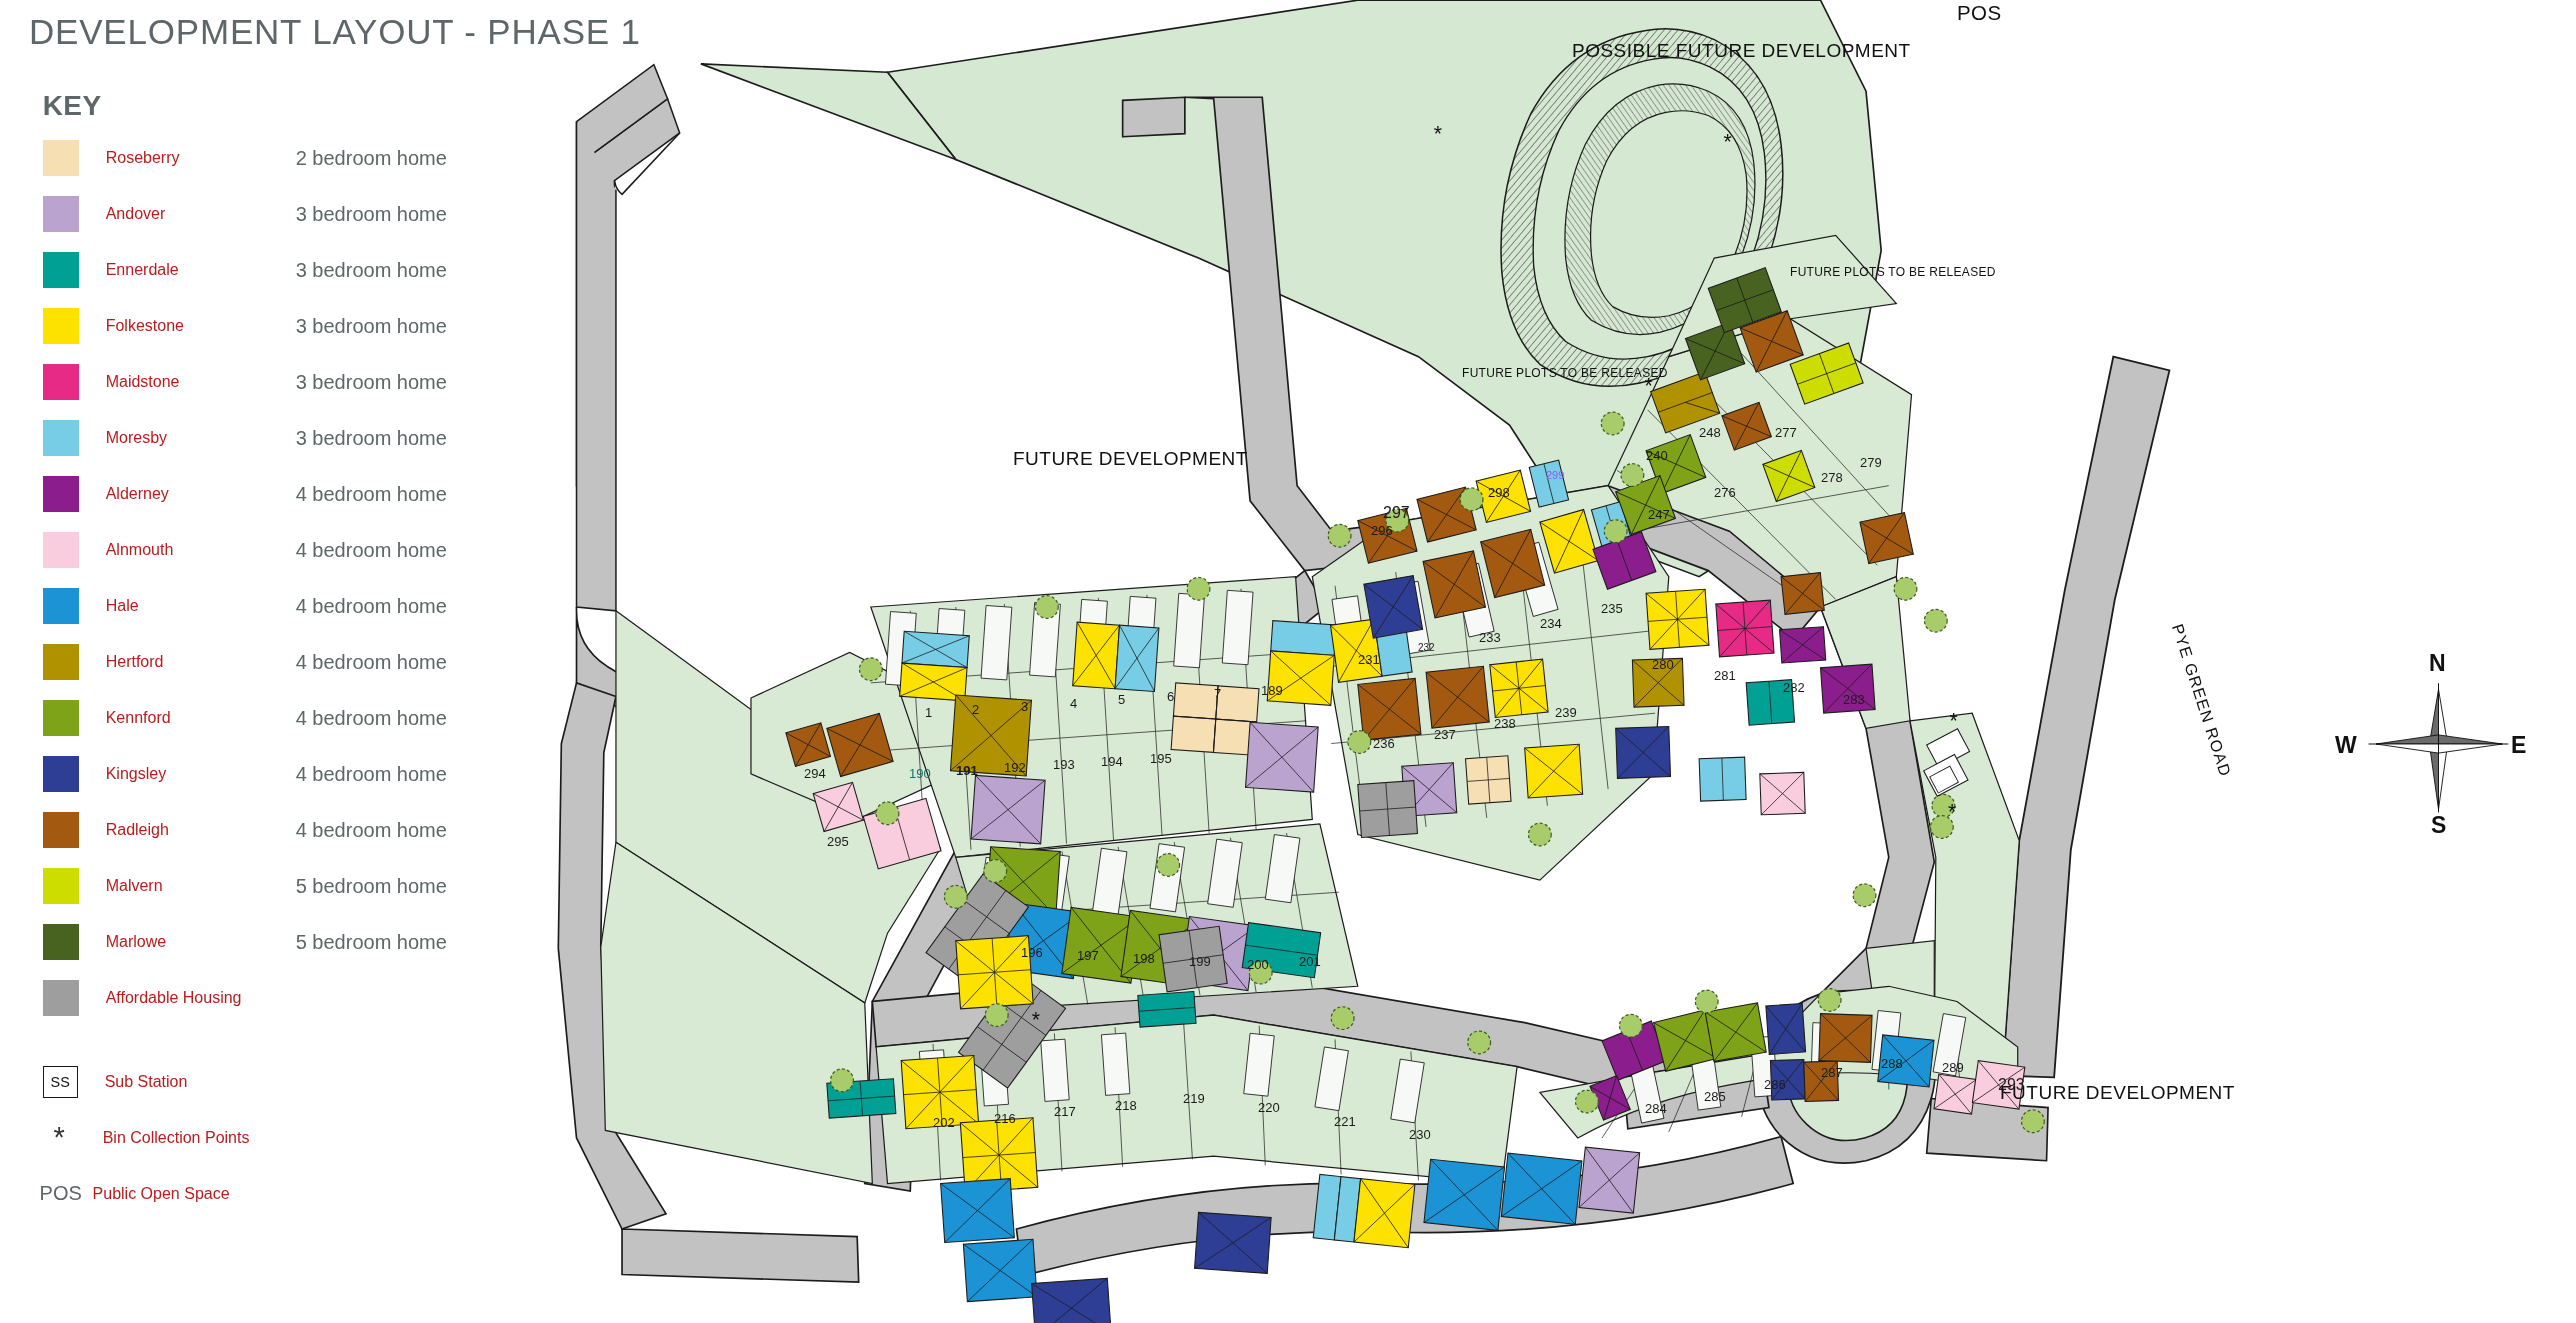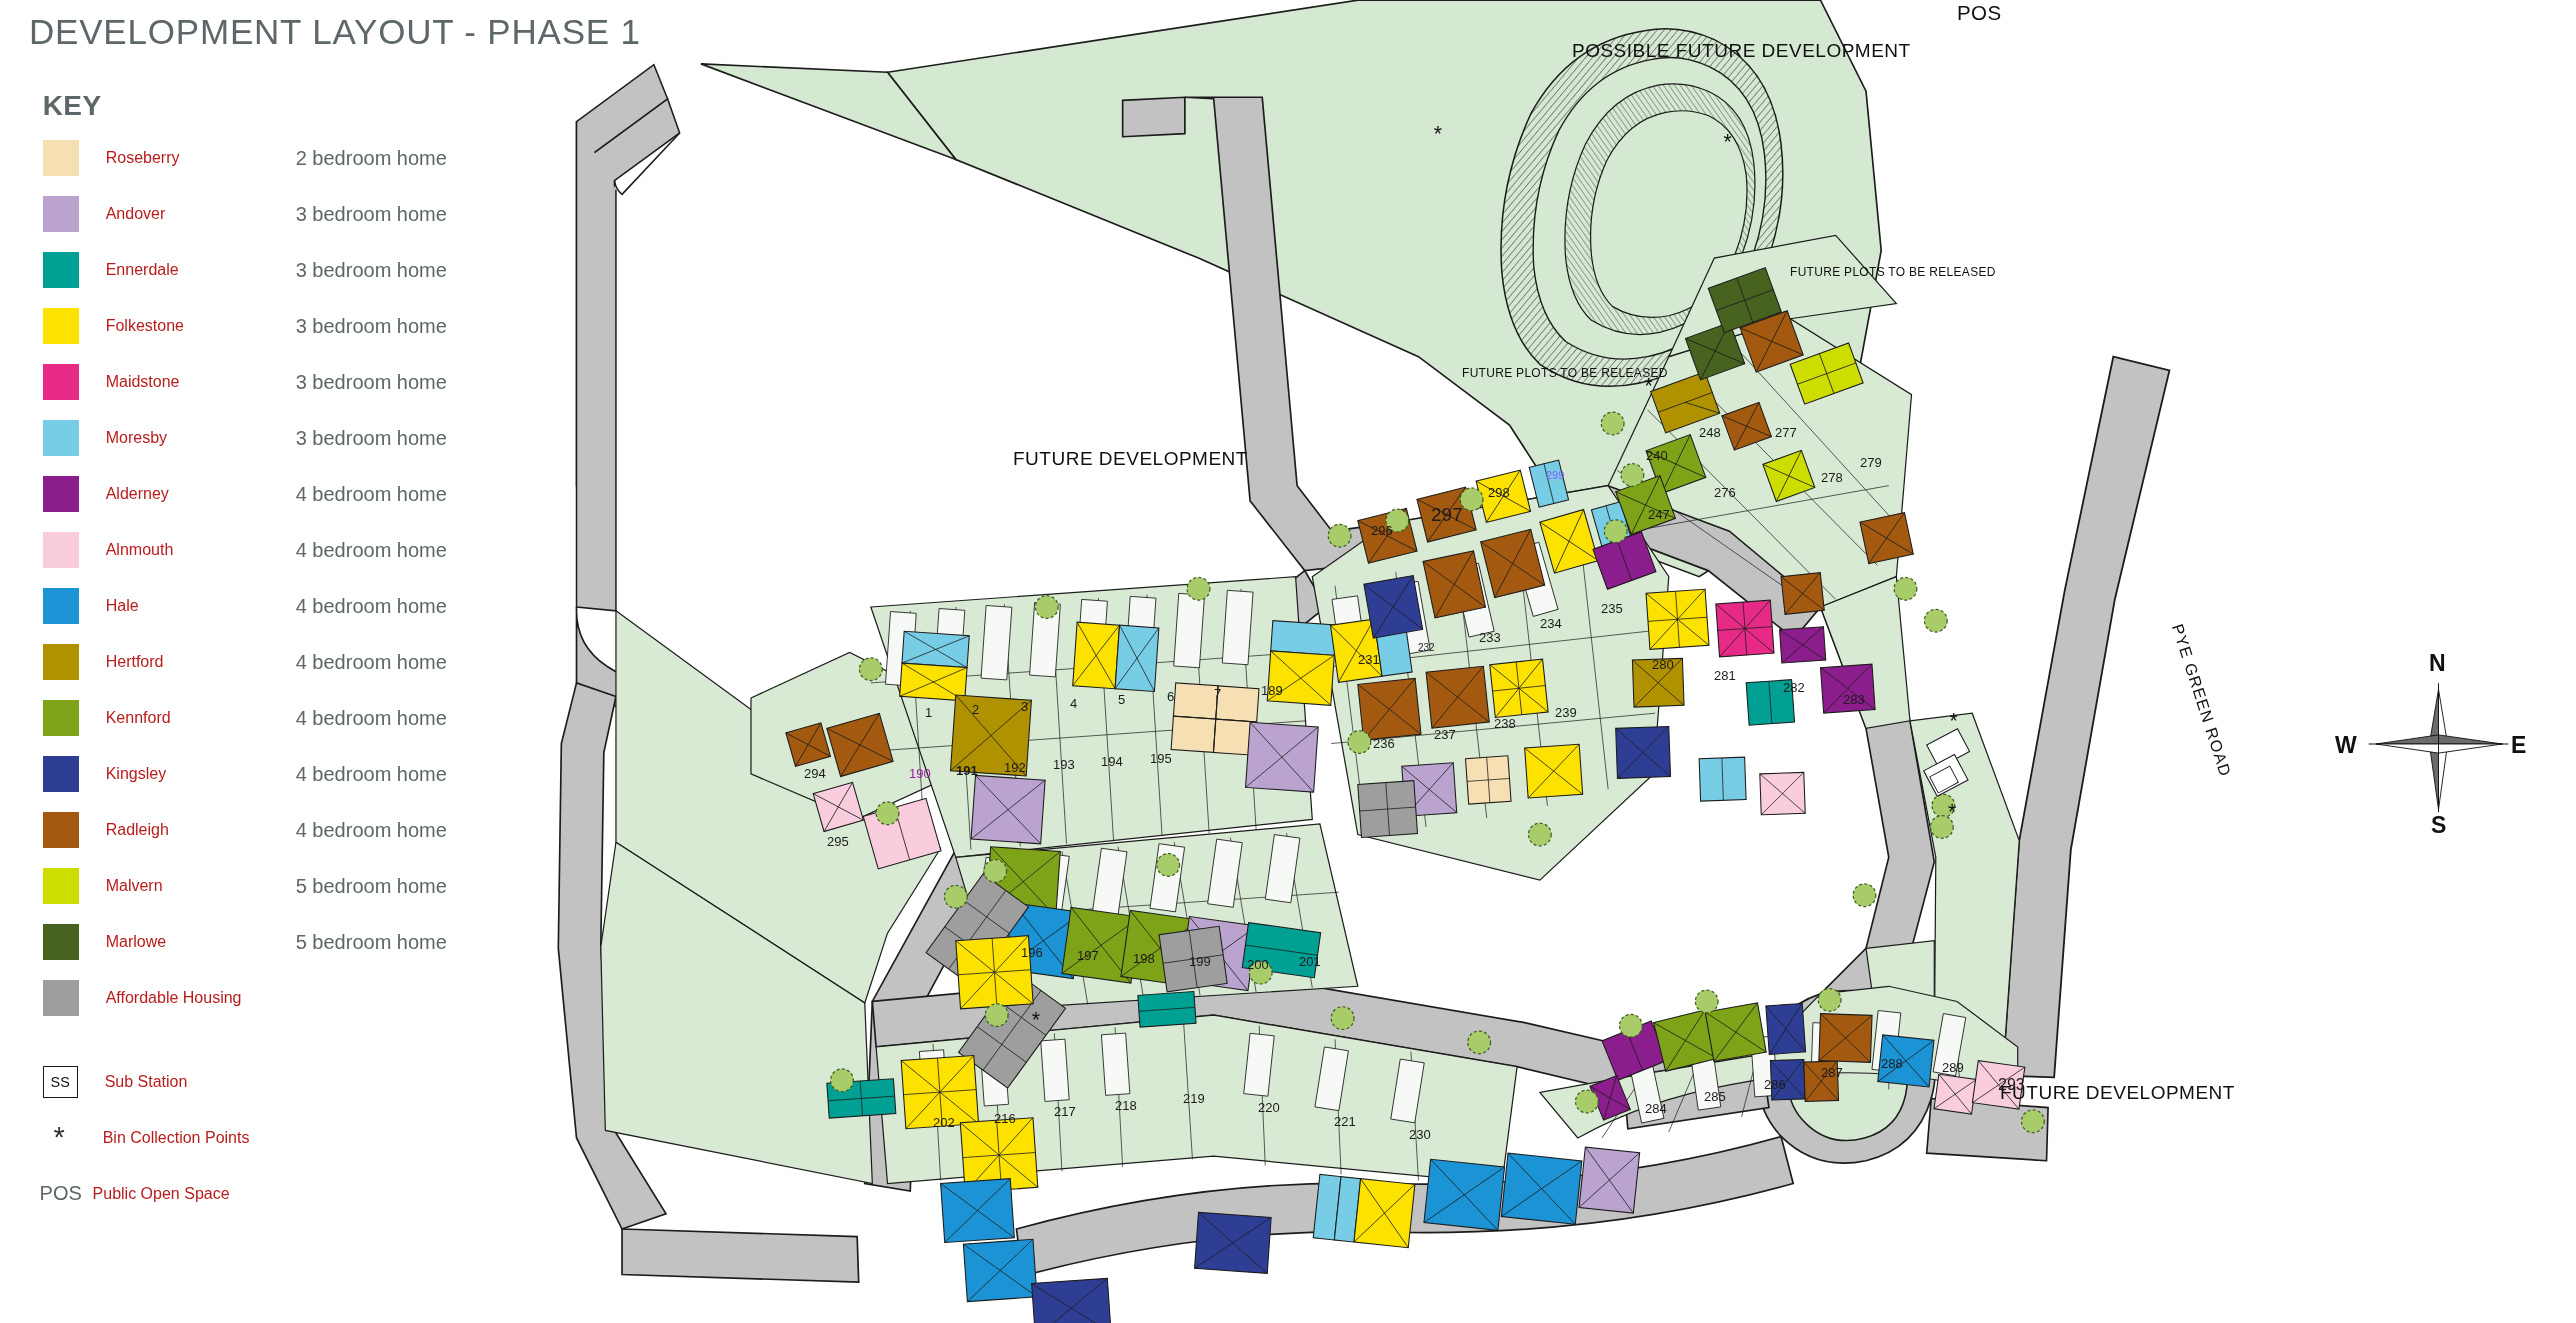--- a/index.html
+++ b/index.html
@@ -771,21 +771,21 @@
 <div class="map-label lbl-road" style="left:1654px;top:622px;transform:rotate(72deg);transform-origin:left top;">PYE GREEN ROAD</div>
 
 <div class="map-label" style="left: 394px; top: 705px; font-size: 13px; color: rgb(28, 28, 28);">1</div>
     <div class="map-label" style="left: 441px; top: 702px; font-size: 13px; color: rgb(28, 28, 28);">2</div>
     <div class="map-label" style="left: 490px; top: 699px; font-size: 13px; color: rgb(28, 28, 28);">3</div>
     <div class="map-label" style="left: 539px; top: 696px; font-size: 13px; color: rgb(28, 28, 28);">4</div>
     <div class="map-label" style="left: 587px; top: 692px; font-size: 13px; color: rgb(28, 28, 28);">5</div>
     <div class="map-label" style="left: 636px; top: 689px; font-size: 13px; color: rgb(28, 28, 28);">6</div>
     <div class="map-label" style="left: 683px; top: 686px; font-size: 13px; color: rgb(28, 28, 28);">7</div>
     <div class="map-label" style="left: 730px; top: 683px; font-size: 13px; color: rgb(28, 28, 28);">189</div>
-    <div class="map-label" style="left: 378px; top: 766px; font-size: 13px; color: #a21caf;">190</div>
+    <div class="map-label" style="left: 378px; top: 766px; font-size: 13px; color: #0f766e;">190</div>
     <div class="map-label" style="left: 425px; top: 763px; font-size: 13px; color: rgb(28, 28, 28); font-weight: bold;">191</div>
     <div class="map-label" style="left: 473px; top: 760px; font-size: 13px; color: rgb(28, 28, 28);">192</div>
     <div class="map-label" style="left: 522px; top: 757px; font-size: 13px; color: rgb(28, 28, 28);">193</div>
     <div class="map-label" style="left: 570px; top: 754px; font-size: 13px; color: rgb(28, 28, 28);">194</div>
     <div class="map-label" style="left: 619px; top: 751px; font-size: 13px; color: rgb(28, 28, 28);">195</div>
     <div class="map-label" style="left: 490px; top: 945px; font-size: 13px; color: rgb(28, 28, 28);">196</div>
     <div class="map-label" style="left: 546px; top: 948px; font-size: 13px; color: rgb(28, 28, 28);">197</div>
     <div class="map-label" style="left: 602px; top: 951px; font-size: 13px; color: rgb(28, 28, 28);">198</div>
     <div class="map-label" style="left: 658px; top: 954px; font-size: 13px; color: rgb(28, 28, 28);">199</div>
     <div class="map-label" style="left: 716px; top: 957px; font-size: 13px; color: rgb(28, 28, 28);">200</div>
@@ -821,21 +821,21 @@
     <div class="map-label" style="left: 1114px; top: 1101px; font-size: 13px; color: rgb(28, 28, 28);">284</div>
     <div class="map-label" style="left: 1173px; top: 1089px; font-size: 13px; color: rgb(28, 28, 28);">285</div>
     <div class="map-label" style="left: 1233px; top: 1077px; font-size: 13px; color: rgb(28, 28, 28);">286</div>
     <div class="map-label" style="left: 1290px; top: 1065px; font-size: 13px; color: rgb(28, 28, 28);">287</div>
     <div class="map-label" style="left: 1350px; top: 1056px; font-size: 13px; color: rgb(28, 28, 28);">288</div>
     <div class="map-label" style="left: 1411px; top: 1060px; font-size: 13px; color: rgb(28, 28, 28);">289</div>
     <div class="map-label" style="left: 1467px; top: 1076px; font-size: 16px; color: rgb(28, 28, 28);">293</div>
     <div class="map-label" style="left: 273px; top: 766px; font-size: 13px; color: rgb(28, 28, 28);">294</div>
     <div class="map-label" style="left: 296px; top: 834px; font-size: 13px; color: rgb(28, 28, 28);">295</div>
     <div class="map-label" style="left: 840px; top: 523px; font-size: 13px; color: rgb(28, 28, 28);">296</div>
-    <div class="map-label" style="left: 900px; top: 504px; font-size: 19px; color: rgb(28, 28, 28);">297</div>
+    <div class="map-label" style="left: 852px; top: 504px; font-size: 16px; color: rgb(28, 28, 28);">297</div>
     <div class="map-label" style="left: 957px; top: 485px; font-size: 13px; color: rgb(28, 28, 28);">298</div>
     <div class="map-label" style="left: 1015px; top: 469px; font-size: 11px; color: #8b5cf6;">299</div>
   </div>
 
 <div id="compass">
   <svg viewBox="0 0 220 200" width="167" height="152">
     <line x1="18" y1="100" x2="202" y2="100" stroke="#111" stroke-width="1.4"></line>
     <line x1="110" y1="20" x2="110" y2="190" stroke="#111" stroke-width="1.4"></line>
     <polygon points="110,28 122,100 110,100" fill="#fff" stroke="#111" stroke-width="1.2"></polygon>
     <polygon points="110,28 98,100 110,100" fill="#6b6b6b" stroke="#111" stroke-width="1.2"></polygon>

